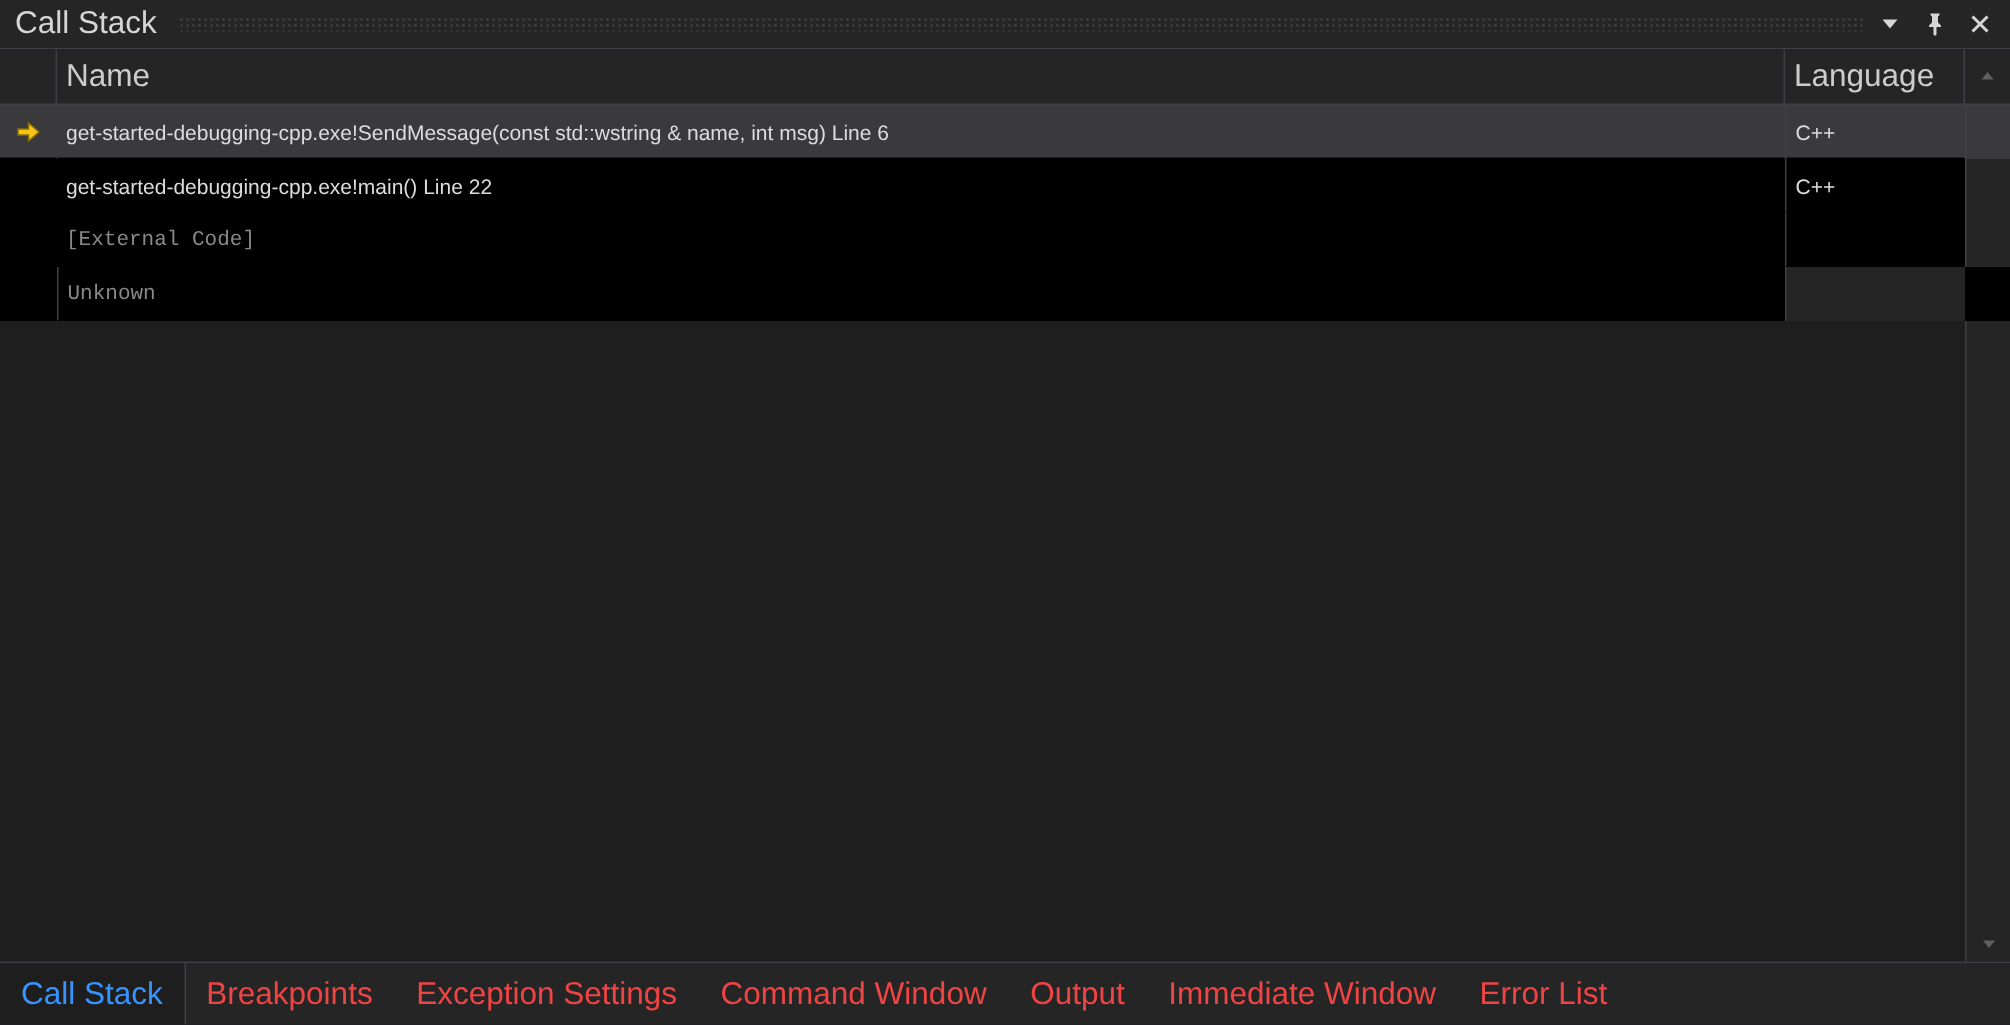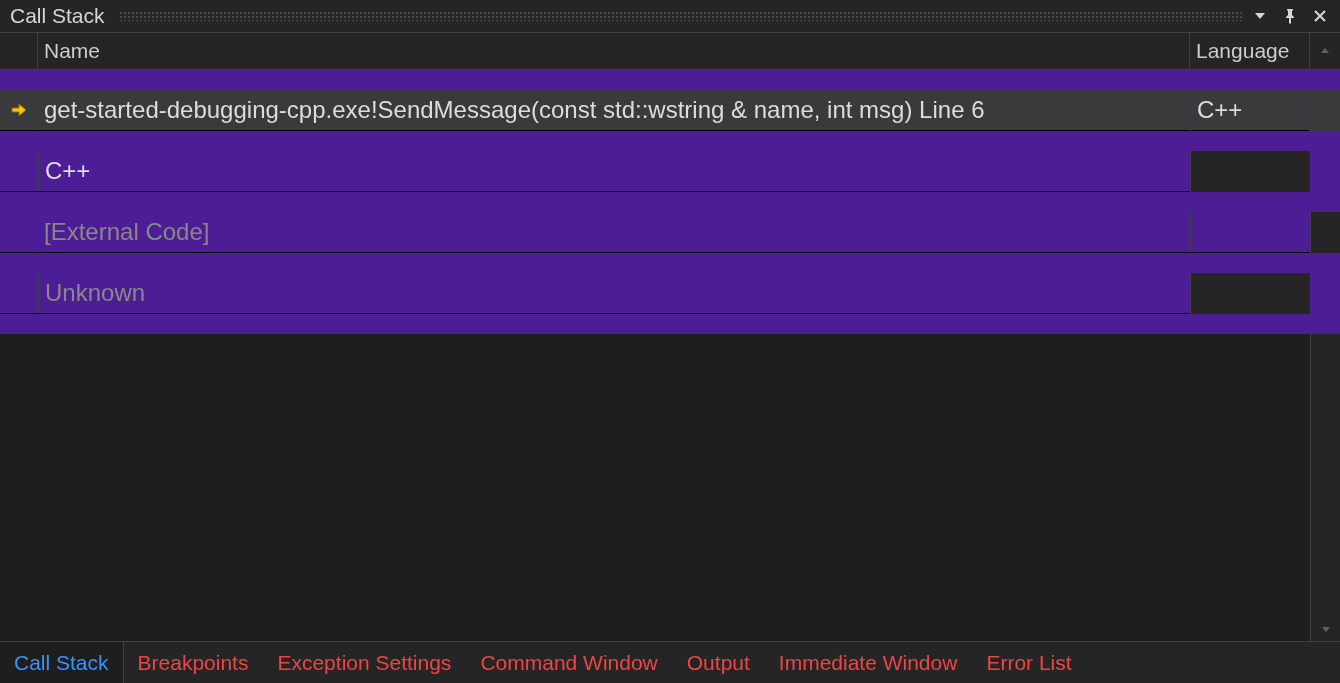--- a/index.html
+++ b/index.html
@@ -30,21 +30,21 @@
     margin: 0 8px 0 14px;
     background-image: radial-gradient(circle, #4a4a4a 1px, transparent 1px);
     background-size: 4px 4px;
     background-position: 0 0;
   }
   .title-icons { display: flex; align-items: center; gap: 10px; padding-right: 10px; }
   .title-icons .icon { width: 20px; height: 20px; display: flex; align-items: center; justify-content: center; cursor: pointer; color: #d6d6d6; }
   .title-icons svg { display: block; }
 
   
-  .table-wrap { flex: 1; display: flex; flex-direction: column; background: #4c1d95; border-top: 1px solid #3f3f46; gap: 20px; }
+  .table-wrap { flex: 1; display: flex; flex-direction: column; background: #000000; border-top: 1px solid #3f3f46; }
   .grid {
     display: grid;
     grid-template-columns: 38px 1fr 120px 30px;
   }
   .hdr {
     background: #252526;
     border-bottom: 1px solid #3f3f46;
     border-right: 1px solid #3f3f46;
     padding: 6px 6px;
     color: #cccccc;
@@ -53,31 +53,31 @@
     overflow: hidden;
   }
   .hdr.first { border-right: 1px solid #3f3f46; }
   .hdr.scroll { border-right: none; display:flex; align-items:center; justify-content:center; }
   .hdr.scroll svg { opacity: 0.6; }
 
   .cell {
     border-bottom: 1px solid #000;
     border-right: 1px solid transparent;
     padding: 6px 6px;
-    font-size: 24px;
+    font-size: 14px;
     white-space: nowrap;
     overflow: hidden;
     text-overflow: ellipsis;
     min-height: 36px;
     display: flex;
     align-items: center;
   }
   .col-icon { justify-content: center; padding: 0; }
   .row-current .cell { background: #3a3a3c; }
-  .row-dim .cell { color: #888888; }
+  .row-dim .cell { color: #888888; font-family: Liberation Mono, monospace; }
   .col-scroll { background: #252526; border-left: 1px solid #3f3f46; border-bottom: none; }
   .col-lang { border-left: 1px solid #3f3f46; }
 
   .filler { flex: 1; background: #1e1e1e; display: grid; grid-template-columns: 38px 1fr 120px 30px; }
   .filler .fill { }
   .filler .fill-scroll { background: #252526; border-left: 1px solid #3f3f46; position: relative; }
   .filler .fill-scroll svg { position: absolute; bottom: 6px; left: 50%; transform: translateX(-50%); opacity: 0.6; }
 
   
   .tabs {
@@ -152,20 +152,21 @@
             </svg>
           </span>
       </div>
       <div class="cell">get-started-debugging-cpp.exe!SendMessage(const std::wstring &amp; name, int msg) Line 6</div>
       <div class="cell col-lang">C++</div>
       <div class="cell col-scroll"></div>
     </div>
 
     <div class="grid">
       <div class="cell col-icon"></div>
+      <div class="cell">get-started-debugging-cpp.exe!main() Line 22</div>
       <div class="cell col-lang">C++</div>
       <div class="cell col-scroll"></div>
     </div>
 
     <div class="grid row-dim">
       <div class="cell col-icon"></div>
       <div class="cell">[External Code]</div>
       <div class="cell col-lang"></div>
       <div class="cell col-scroll"></div>
     </div>

